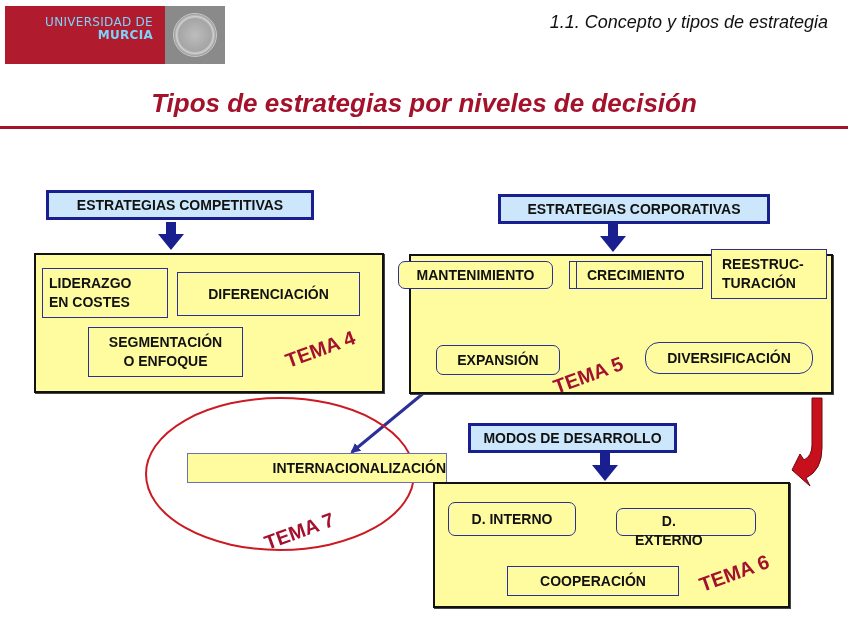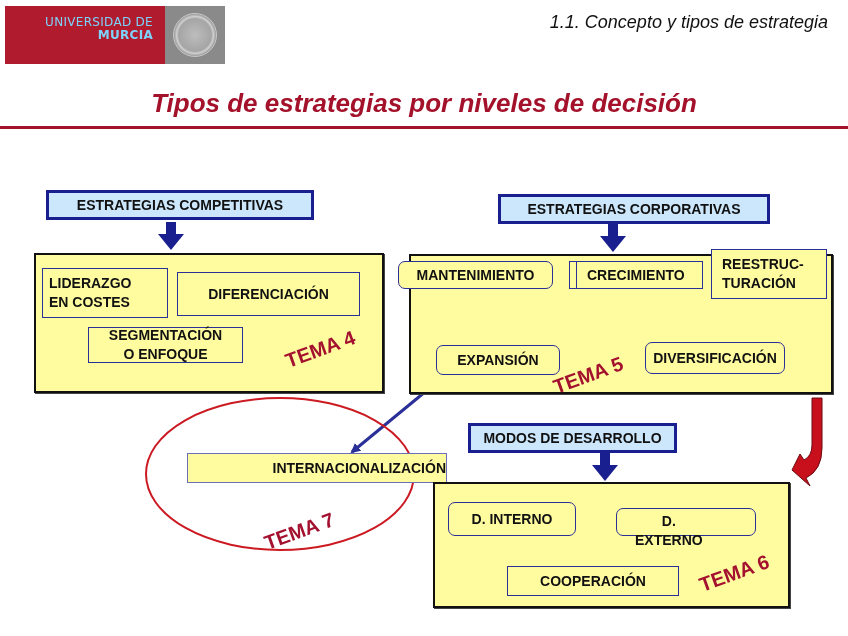--- a/index.html
+++ b/index.html
@@ -65,21 +65,21 @@
 <div class="abs big-box" style="left:34px;top:253px;width:350px;height:140px;"></div>
 <div class="abs inner" style="left:42px;top:268px;width:126px;height:50px;justify-content:flex-start;text-align:left;padding-left:6px;">
   <div>
     <div>LIDERAZGO</div>
     <div>EN COSTES</div>
   </div>
 </div>
 <div class="abs inner" style="left:177px;top:272px;width:183px;height:44px;">
   <span>DIFERENCIACIÓN</span>
 </div>
-<div class="abs inner" style="left:88px;top:327px;width:155px;height:36px;">
+<div class="abs inner" style="left:88px;top:327px;width:155px;height:50px;">
   <div>
     <div>SEGMENTACIÓN</div>
     <div>O ENFOQUE</div>
   </div>
 </div>
 <div class="abs tema" style="left:284px;top:338px;transform:rotate(-20deg);">TEMA 4</div>
 
 <div class="abs hdr-box" style="left:498px;top:194px;width:272px;height:30px;">
   <span>ESTRATEGIAS CORPORATIVAS</span>
 </div>
@@ -97,21 +97,21 @@
 </div>
 <div class="abs inner" style="left:703px;top:249px;width:116px;height:50px;justify-content:flex-start;text-align:left;padding-left:10px;margin-left:8px;">
   <div>
     <div>REESTRUC-</div>
     <div>TURACIÓN</div>
   </div>
 </div>
 <div class="abs inner rounded" style="left:436px;top:345px;width:124px;height:30px;">
   <span>EXPANSIÓN</span>
 </div>
-<div class="abs inner rounded" style="left:645px;top:342px;width:140px;height:32px;">
+<div class="abs inner rounded" style="left:645px;top:342px;width:168px;height:32px;border-radius:14px;">
   <span>DIVERSIFICACIÓN</span>
 </div>
 <div class="abs tema" style="left:552px;top:364px;transform:rotate(-20deg);">TEMA 5</div>
 
 <div class="abs inner" style="left:187px;top:453px;width:260px;height:30px;border-color:#6a6fb8;justify-content:flex-end;">
   <span>INTERNACIONALIZACIÓN</span>
 </div>
 <div class="abs tema" style="left:263px;top:520px;transform:rotate(-20deg);">TEMA 7</div>
 
 <div class="abs hdr-box" style="left:468px;top:423px;width:209px;height:30px;">

